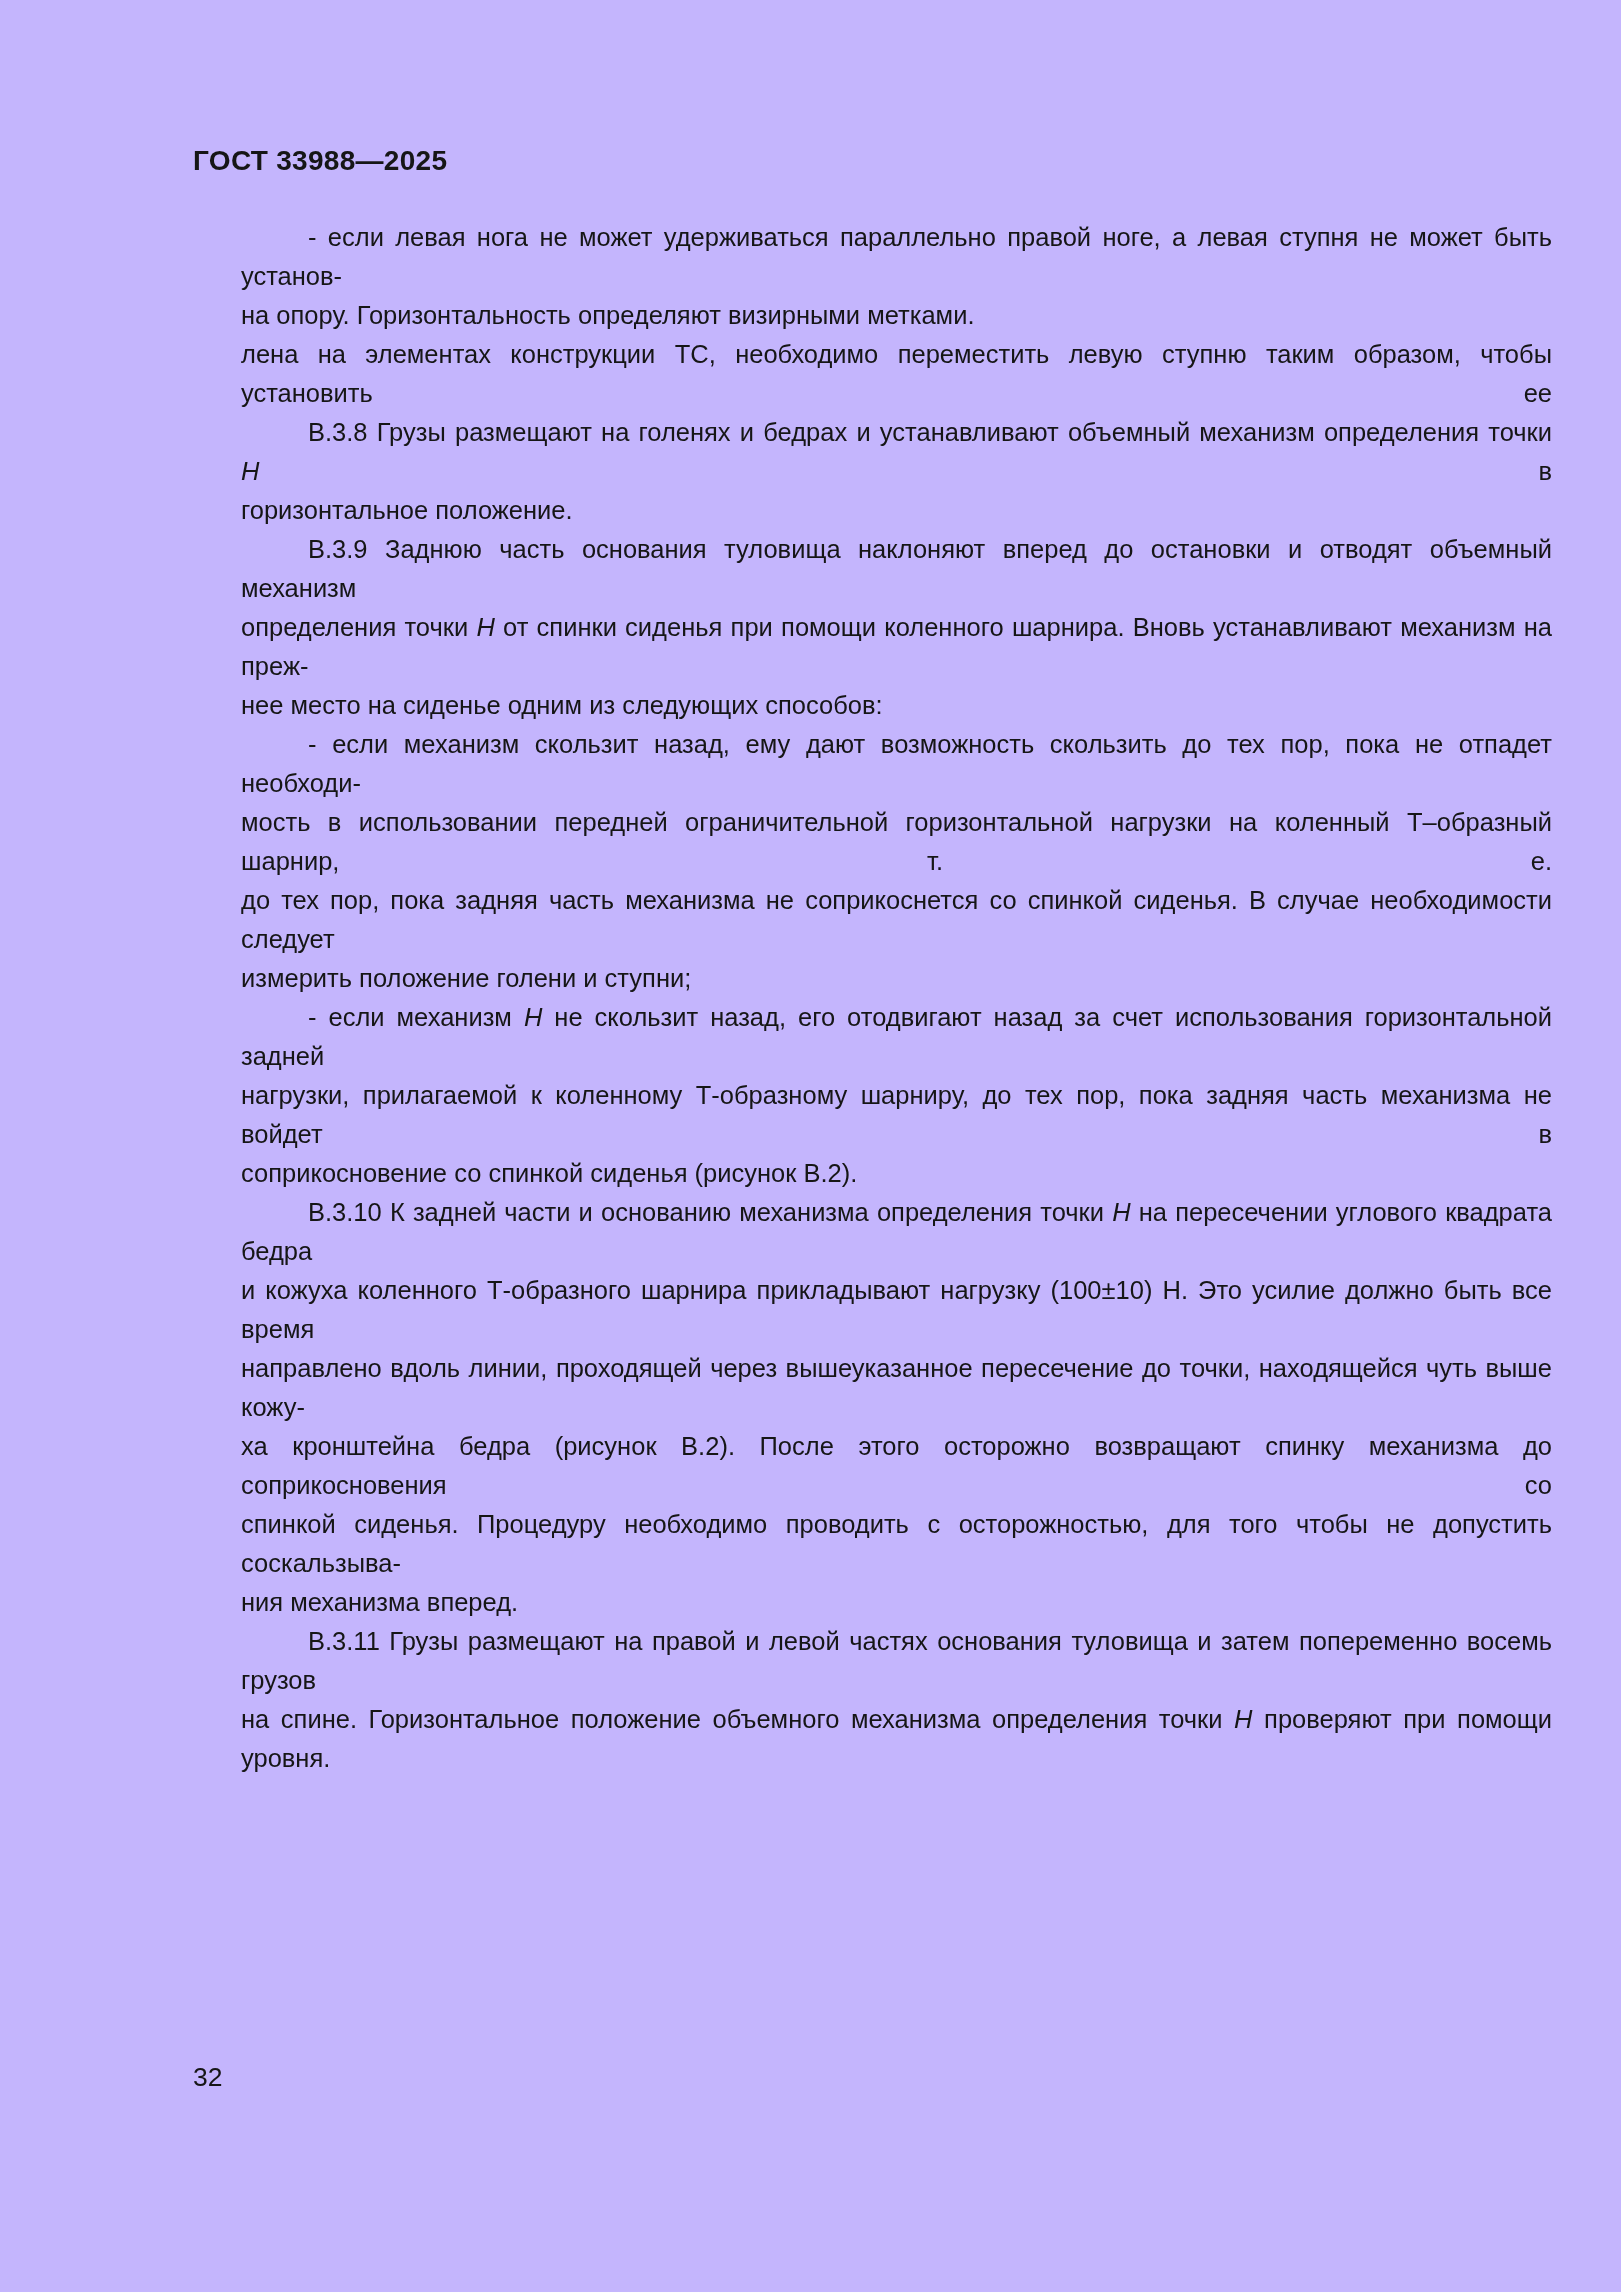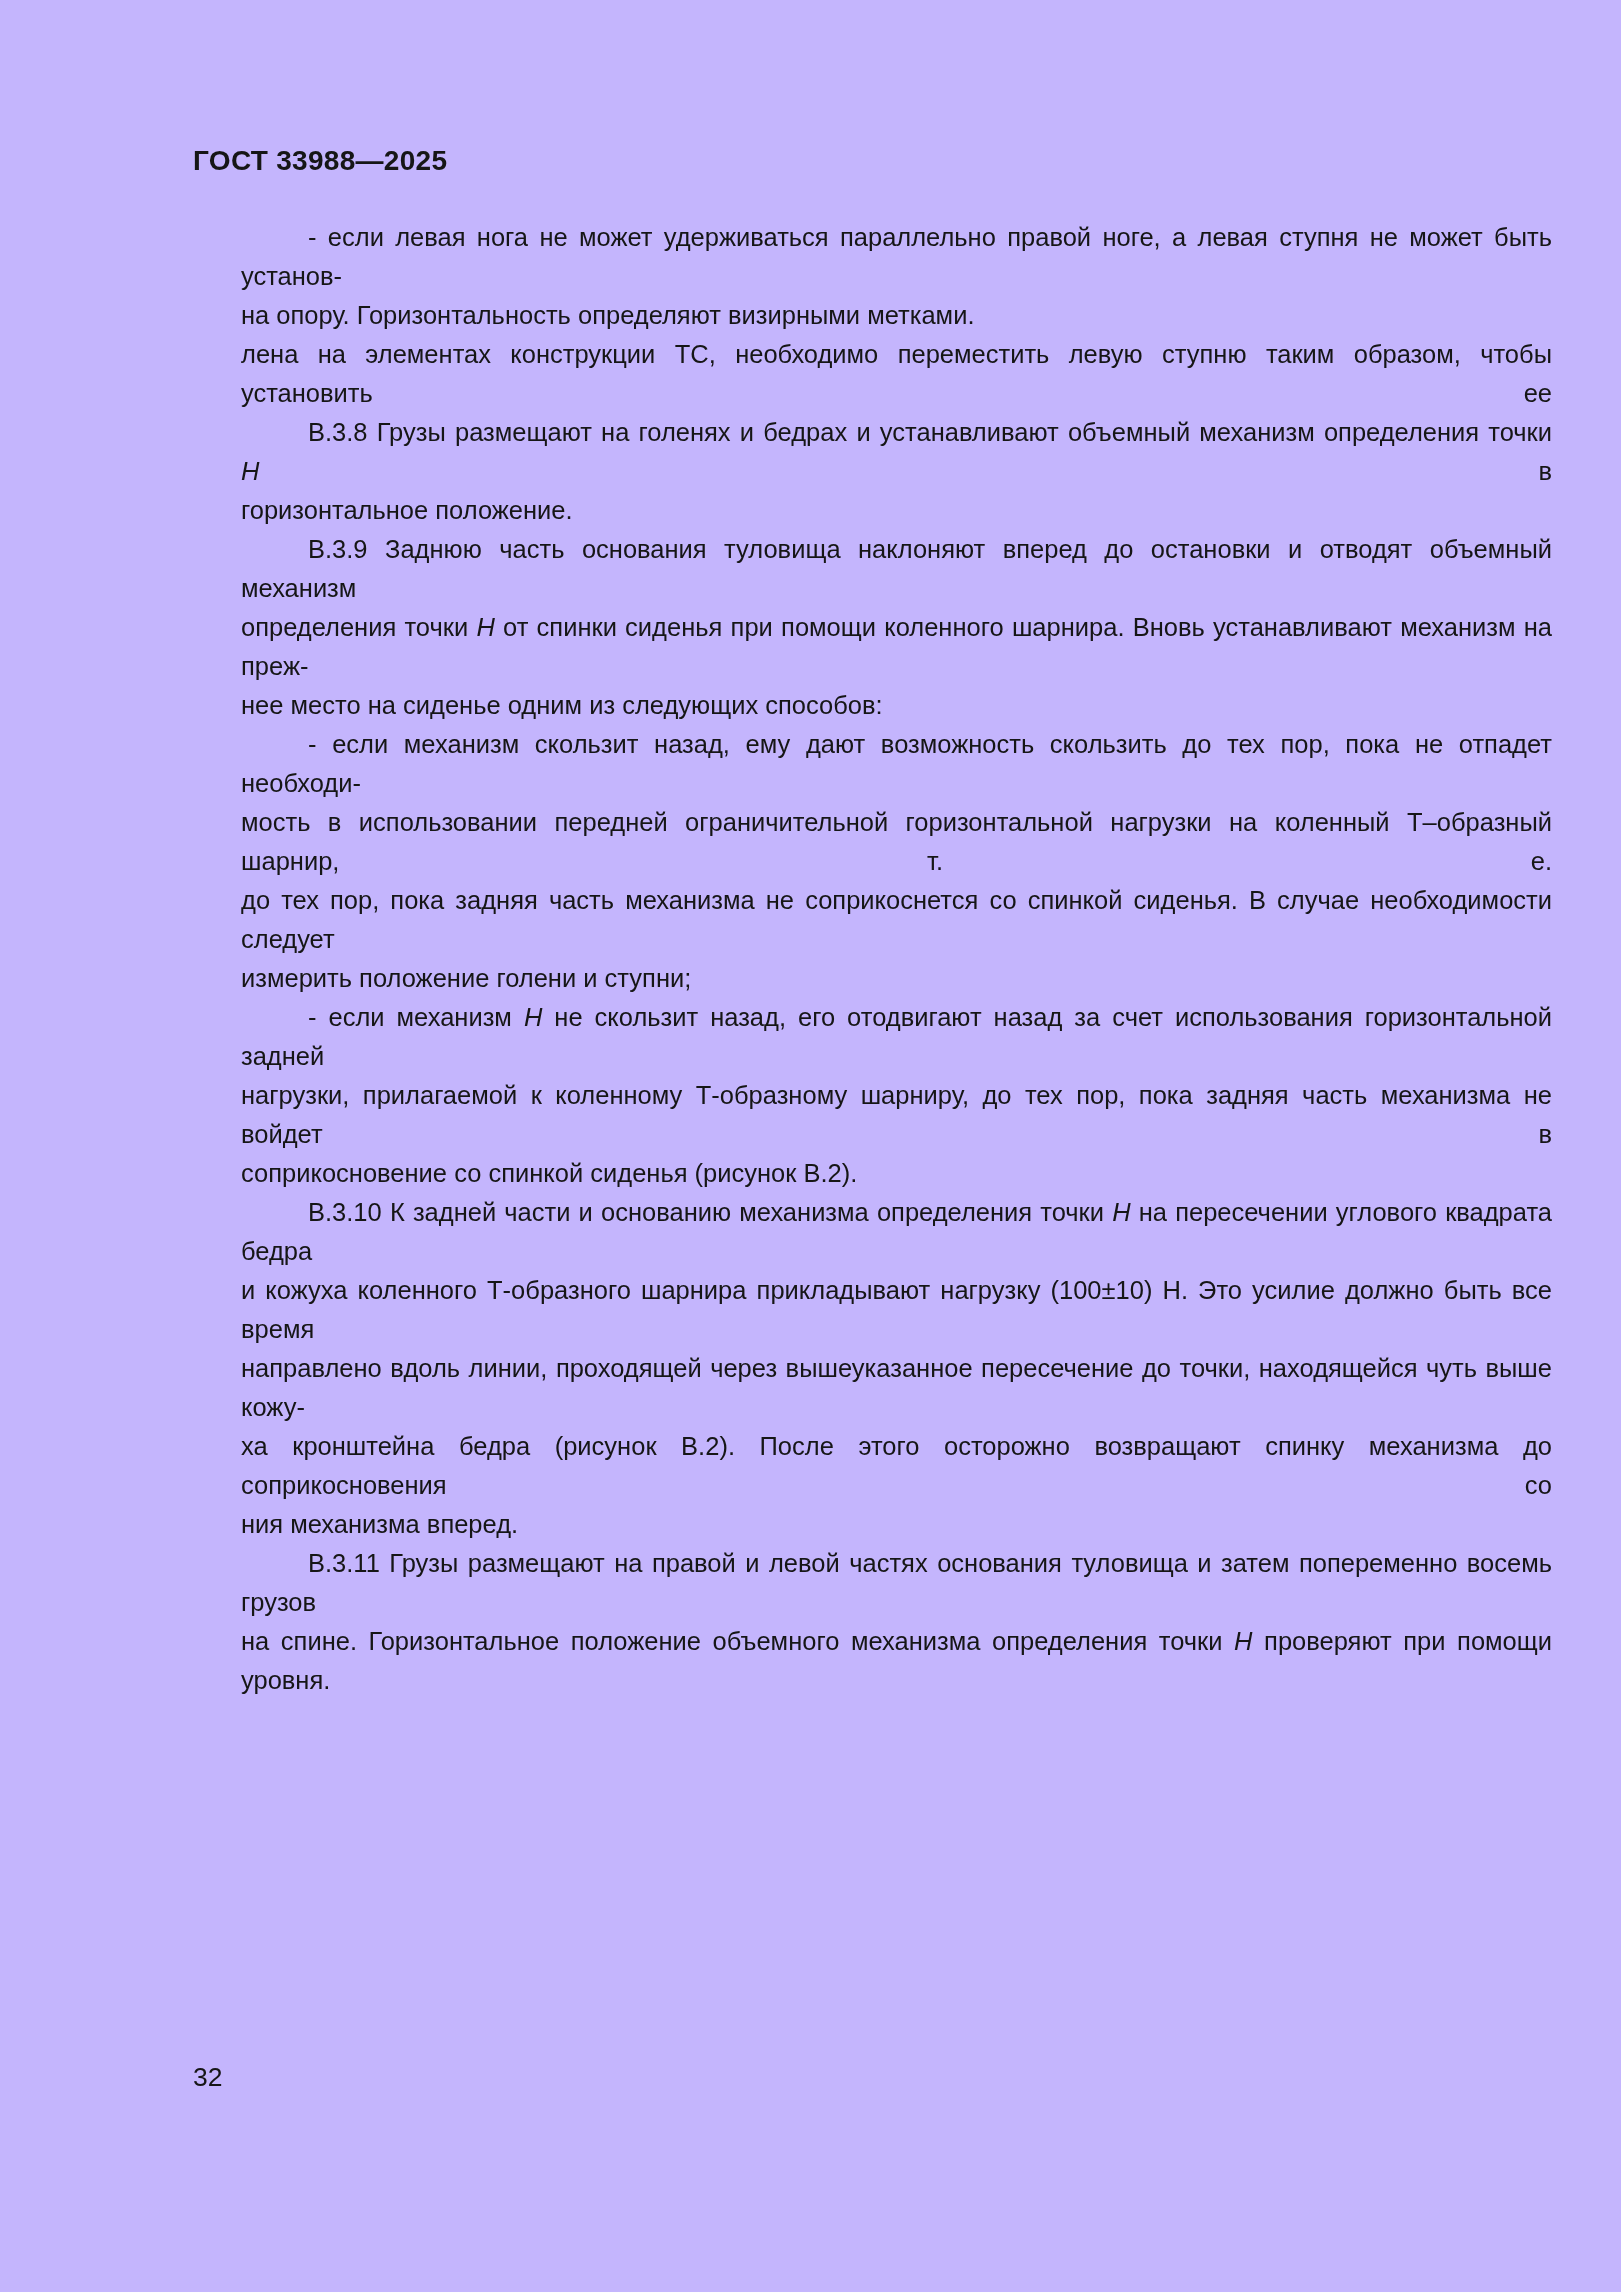--- a/index.html
+++ b/index.html
@@ -97,20 +97,21 @@
         <div class="paragraph">
           <div class="line first"><span>- если механизм </span><span class="italic">Н</span><span> не скользит назад, его отодвигают назад за счет использования горизонтальной задней</span></div>
           <div class="line"><span>нагрузки, прилагаемой к коленному Т-образному шарниру, до тех пор, пока задняя часть механизма не войдет в</span></div>
           <div class="line last"><span>соприкосновение со спинкой сиденья (рисунок В.2).</span></div>
         </div>
         <div class="paragraph">
           <div class="line first"><span>В.3.10 К задней части и основанию механизма определения точки </span><span class="italic">Н</span><span> на пересечении углового квадрата бедра</span></div>
           <div class="line"><span>и кожуха коленного Т-образного шарнира прикладывают нагрузку (100±10) Н. Это усилие должно быть все время</span></div>
           <div class="line"><span>направлено вдоль линии, проходящей через вышеуказанное пересечение до точки, находящейся чуть выше кожу-</span></div>
           <div class="line"><span>ха кронштейна бедра (рисунок В.2). После этого осторожно возвращают спинку механизма до соприкосновения со</span></div>
+          <div class="line"><span>спинкой сиденья. Процедуру необходимо проводить с осторожностью, для того чтобы не допустить соскальзыва-</span></div>
           <div class="line last"><span>ния механизма вперед.</span></div>
         </div>
         <div class="paragraph">
           <div class="line first"><span>В.3.11 Грузы размещают на правой и левой частях основания туловища и затем попеременно восемь грузов</span></div>
           <div class="line last"><span>на спине. Горизонтальное положение объемного механизма определения точки </span><span class="italic">Н</span><span> проверяют при помощи уровня.</span></div>
         </div>
       </div>
   </div>
 
   <div class="page-number">

